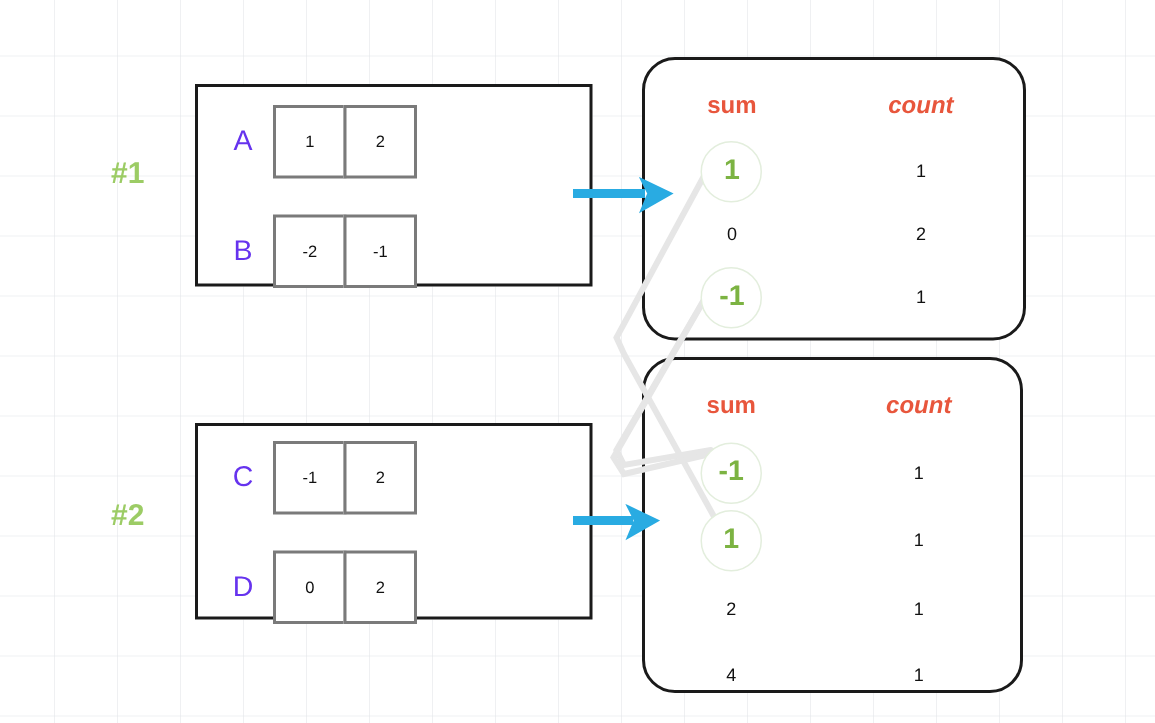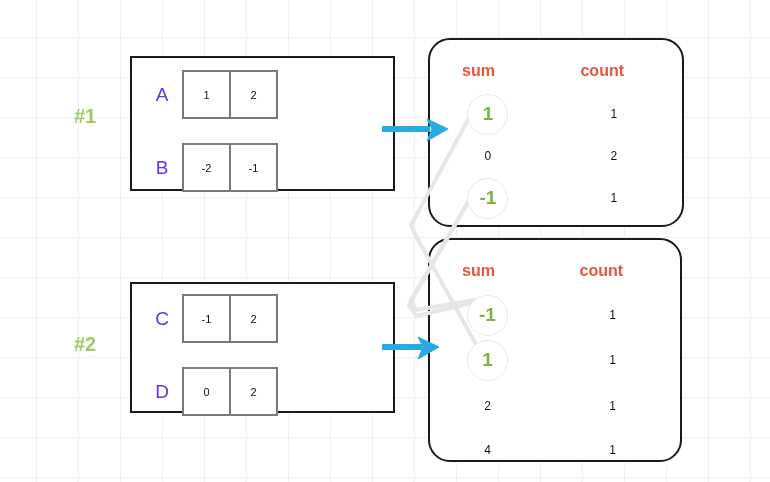--- a/index.html
+++ b/index.html
@@ -92,26 +92,25 @@
   .tbl-head {
     position: absolute;
     top: 22px;
     width: 100%;
     display: flex;
   }
   .tbl-head span {
     color: #e8563c;
     font-size: 16px;
     font-weight: bold;
-    text-align: left;
-    font-family: "Liberation Sans", sans-serif;
-    margin-left: 32px;
+    text-align: center;
+    font-family: "Liberation Sans", sans-serif;
   }
   .col-sum   { width: 46%; }
-  .col-count { width: 54%; }
+  .col-count { width: 54%; font-style: italic; }
 
   .tbl-body {
     position: absolute;
     top: 52px;
     width: 100%;
   }
   .tbl-row {
     display: flex;
     align-items: center;
   }

